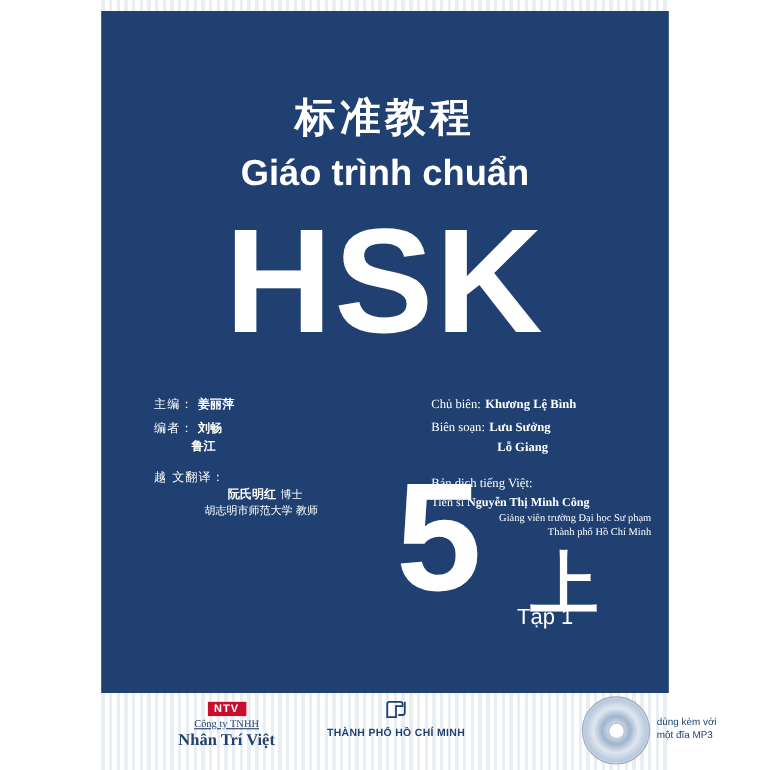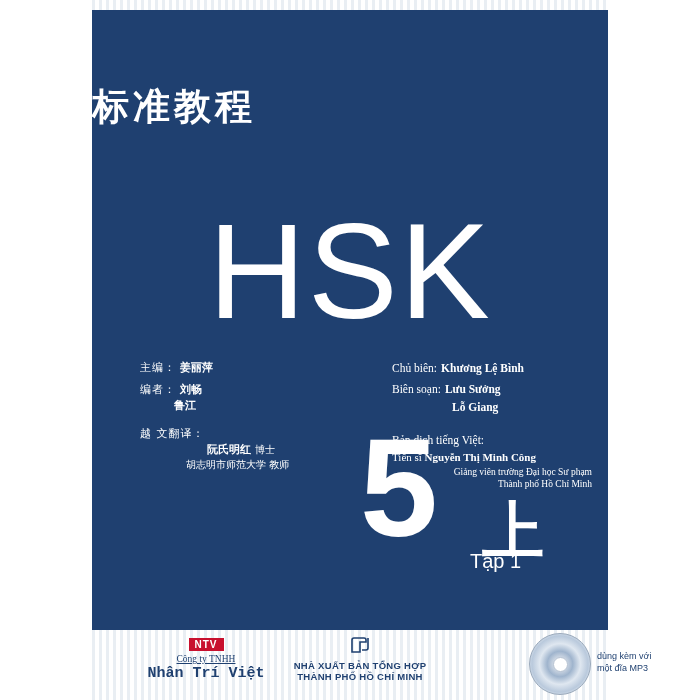--- a/index.html
+++ b/index.html
@@ -40,45 +40,45 @@
     height: 620px;
     background: #1f4070;
     color: #ffffff;
     overflow: hidden;
   }
   .chinese-title {
     position: absolute;
     top: 72px;
     left: 0;
     width: 100%;
-    text-align: left;
+    text-align: center;
     font-size: 37px;
     letter-spacing: 4px;
     font-weight: bold;
     font-family: "DejaVu Sans", sans-serif;
   }
   .viet-title {
     position: absolute;
     top: 128px;
     left: 0;
     width: 100%;
     text-align: center;
     font-size: 33px;
     font-weight: bold;
     font-family: "Liberation Sans", sans-serif;
   }
   .hsk {
     position: absolute;
-    top: 194px;
+    top: 178px;
     left: 0;
     width: 100%;
     text-align: center;
     font-size: 135px;
     line-height: 135px;
-    font-weight: normal;
+    font-weight: bold;
     letter-spacing: 2px;
     font-family: "Liberation Sans", sans-serif;
   }
   
   .credits-left {
     position: absolute;
     left: 48px;
     top: 350px;
     width: 190px;
     font-family: "DejaVu Sans", sans-serif;
@@ -215,21 +215,21 @@
     display: block;
     font-size: 9.5px;
     margin-top: 2px;
     font-family: "Liberation Serif", serif;
     text-decoration: underline;
   }
   .pub-left .line2 {
     display: block;
     font-size: 15px;
     font-weight: bold;
-    font-family: Liberation Mono, monospace;
+    font-family: Liberation Serif, serif;
     margin-top: 1px;
   }
   .pub-right {
     position: absolute;
     left: 178px;
     top: 6px;
     width: 180px;
     text-align: center;
     color: #1f4070;
   }
@@ -297,20 +297,21 @@
 <body>
 
 <div class="page">
 
   <div class="stripes"></div>
 
   <div class="cover">
 
     <div class="chinese-title">标准教程</div>
 
+    <div class="viet-title">Giáo trình chuẩn</div>
 
     <div class="hsk">HSK</div>
 
     <div class="credits-left">
       <span class="row">
         <span class="lbl">主编：</span><span class="val">姜丽萍</span>
       </span>
       <span class="row">
         <span class="lbl">编者：</span><span class="val">刘畅</span>
         <span class="sub">鲁江</span>
@@ -352,21 +353,20 @@
       <span class="line2">Nhân Trí Việt</span>
     </div>
 
     <div class="pub-right">
       <span class="logo">
         <svg width="20" height="18" viewBox="0 0 20 18" aria-hidden="true">
           <path d="M2 16 L2 4 Q2 2 4 2 L14 2 Q16 2 16 4 L16 6 L10 6 L10 16 Z" fill="none" stroke="#1f4070" stroke-width="1.6"></path>
           <path d="M18 2 L18 12 Q18 14 16 14 L12 14" fill="none" stroke="#1f4070" stroke-width="1.6"></path>
         </svg>
       </span>
-      <span class="line1">NHÀ XUẤT BẢN TỔNG HỢP</span>
       <span class="line2">THÀNH PHỐ HỒ CHÍ MINH</span>
     </div>
 
     <div class="cd-wrap">
       <div class="disc"></div>
       <div class="cd-label">
         <span>dùng kèm với</span>
         <span>một đĩa MP3</span>
       </div>
     </div>

